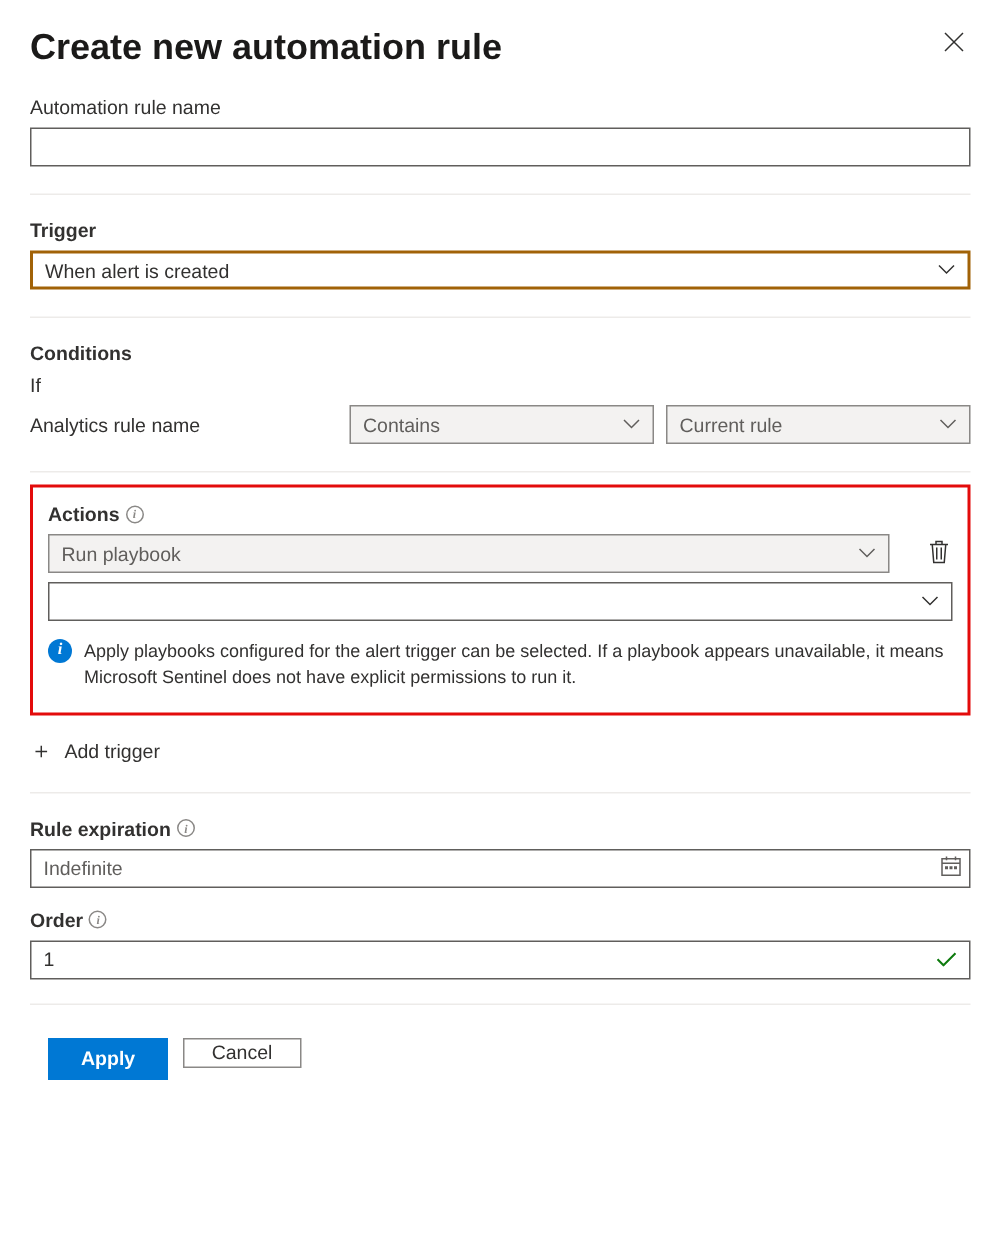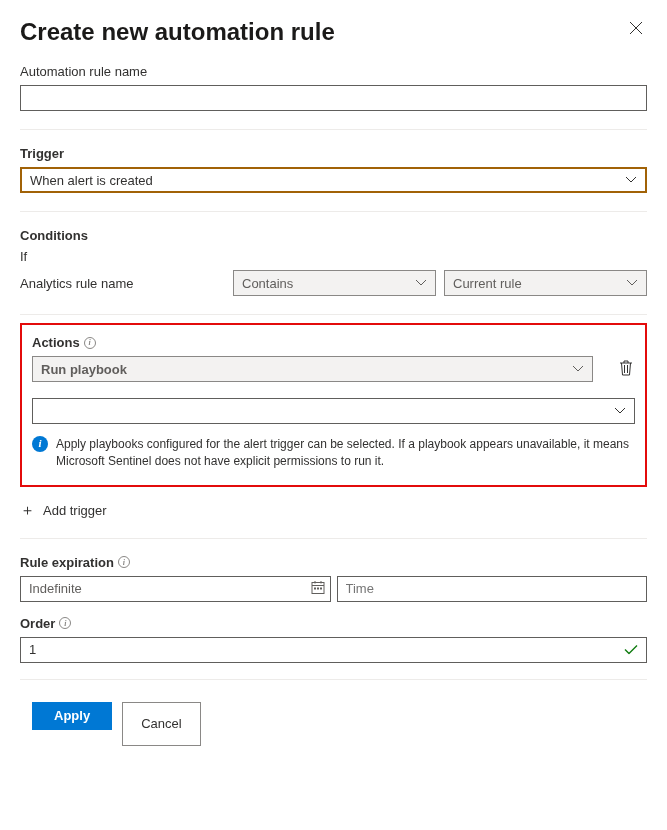--- a/index.html
+++ b/index.html
@@ -85,22 +85,21 @@
   .cond-dd { flex: 1; }
   .highlight-box {
     border: 2px solid #e30b0b;
     padding: 10px 10px 14px 10px;
     margin-top: 8px;
   }
   .actions-row {
     display: flex;
     align-items: center;
     gap: 24px;
-    margin-bottom: 16px;
-    font-weight: bold;
+    margin-bottom: 6px;
   }
   .actions-row .dropdown { flex: 1; }
   .trash-btn {
     background: none;
     border: none;
     cursor: pointer;
     padding: 2px;
     color: #323130;
   }
   .info-row {
@@ -196,21 +195,21 @@
     height: 28px;
     padding: 0 22px;
     font-size: 13px;
     font-weight: 600;
     cursor: pointer;
   }
   .btn-secondary {
     background: #fff;
     color: #323130;
     border: 1px solid #8a8886;
-    height: 44px;
+    height: 20px;
     padding: 0 18px;
     font-size: 13px;
     cursor: pointer;
   }
   .info-circ {
     display: inline-flex;
     width: 12px;
     height: 12px;
     border: 1px solid #8a8886;
     border-radius: 50%;
@@ -340,23 +339,20 @@
           <rect x="1" y="2" width="12" height="11" stroke="#605e5c" fill="none"></rect>
           <line x1="1" y1="5" x2="13" y2="5" stroke="#605e5c"></line>
           <line x1="4" y1="0.5" x2="4" y2="3" stroke="#605e5c"></line>
           <line x1="10" y1="0.5" x2="10" y2="3" stroke="#605e5c"></line>
           <rect x="3" y="7" width="2" height="2" fill="#605e5c"></rect>
           <rect x="6" y="7" width="2" height="2" fill="#605e5c"></rect>
           <rect x="9" y="7" width="2" height="2" fill="#605e5c"></rect>
         </svg>
     </span>
   </div>
-  <div class="time-box">
-    <input type="text" placeholder="Time" style="">
-  </div>
 </div>
 
 
 <div class="section-label section-bold" style="margin-top:14px;">
   <span>Order</span>
   <span class="info-circ">i</span>
 </div>
 <div class="order-box">
   <span>1</span>
   <span class="check-icon">

